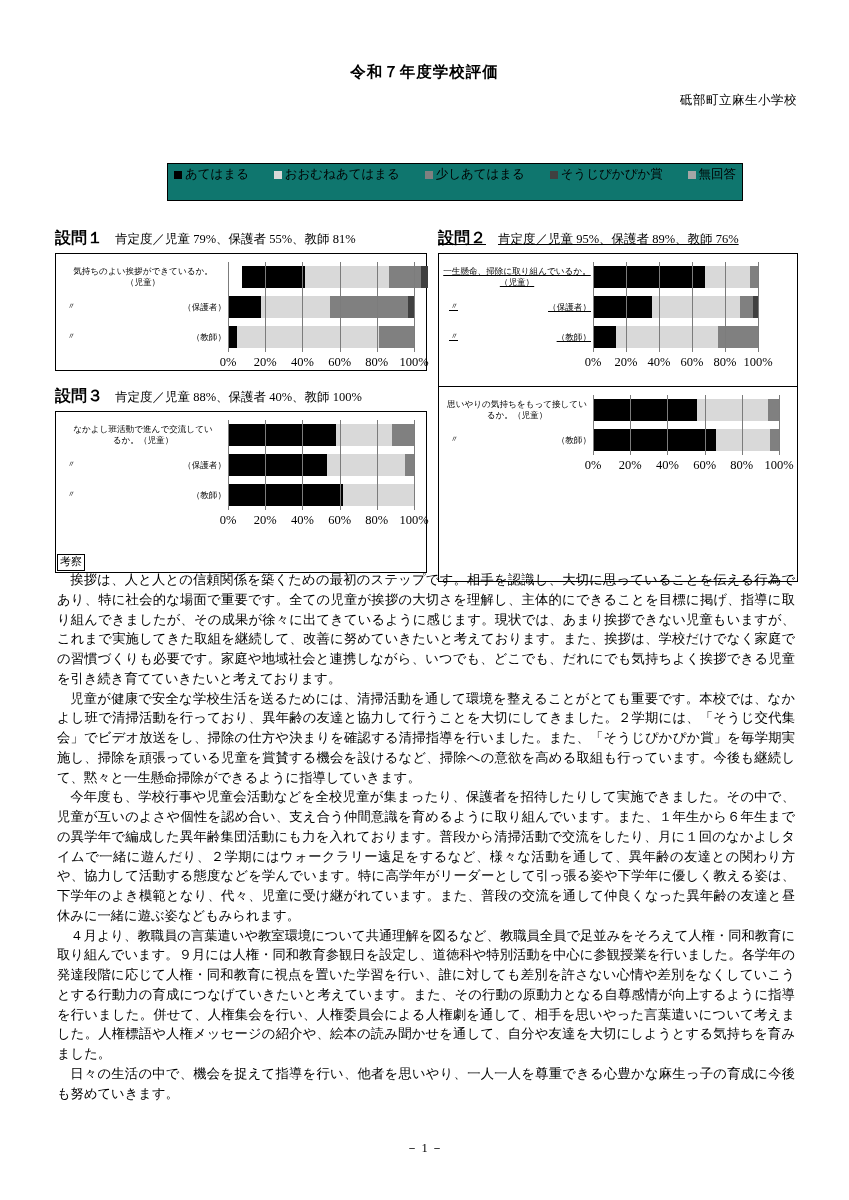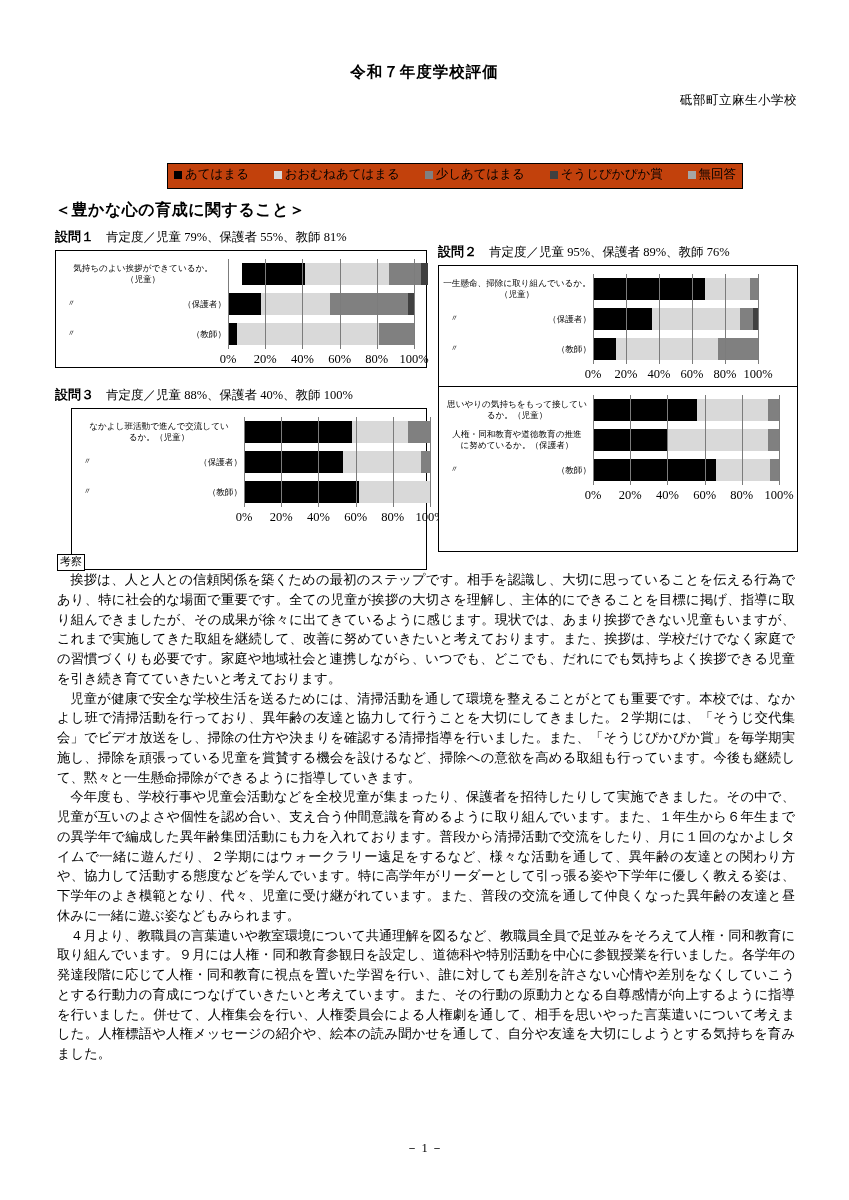--- a/index.html
+++ b/index.html
@@ -42,26 +42,26 @@
   }
   .note-mark{margin-right:14px;}
 
   
   .legend{
     position:absolute;
     left:167px;top:163px;
     width:576px;
     box-sizing:border-box;
     border:1px solid #000;
-    padding:2px 6px 5px 6px;
+    padding:2px 6px 17px 6px;
     display:flex;
     align-items:center;
     justify-content:space-between;
     font-size:12.5px;
-    background:#c2410c;
+    background:#0f766e;
   }
   .legend-item{display:flex;align-items:center;white-space:nowrap;}
   .legend-swatch{
     width:8px;height:8px;
     display:inline-block;
     margin-right:3px;
     flex:0 0 auto;
   }
 
   
@@ -77,21 +77,21 @@
   
   .chart-block{position:absolute;}
   .q-head{
     font-size:12.5px;
     margin-bottom:4px;
     white-space:nowrap;
   }
   .q-label{
     font-family:"DejaVu Sans","Liberation Sans",sans-serif;
     font-weight:bold;
-    font-size:13px;
+    font-size:16px;
     margin-right:12px;
   }
   .chart-frame{
     border:1px solid #000;
     box-sizing:border-box;
     background:#fff;
     position:relative;
   }
 
   .rows{position:relative;}
@@ -209,21 +209,20 @@
       <div class="legend-item">
         <span class="legend-swatch" style="background: rgb(64, 64, 64);"></span>
         <span>そうじぴかぴか賞</span>
       </div>
       <div class="legend-item">
         <span class="legend-swatch" style="background: rgb(166, 166, 166);"></span>
         <span>無回答</span>
       </div>
     </div>
 
-  <div class="section-heading">＜豊かな心の育成に関すること＞</div>
 
   <div id="charts">
       <div class="chart-block" style="left: 55px; top: 228px; width: 372px;">
         <div class="q-head"><span class="q-label">設問１</span><span>肯定度／児童 79%、保護者 55%、教師 81%</span></div>
         <div class="chart-frame" style="height: 118px;">
           <div style="position: relative; padding: 8px 6px 4px 4px;">
             <div class="rows" style="position: relative;">
               <div class="row" style="height: 30px; gap: 14px;">
                 <div class="row-label" style="width: 168px;">
                   <div>気持ちのよい挨拶ができているか。</div>
@@ -278,21 +277,21 @@
               <span class="tick" style="left: 0%;">0%</span>
               <span class="tick" style="left: 20%;">20%</span>
               <span class="tick" style="left: 40%;">40%</span>
               <span class="tick" style="left: 60%;">60%</span>
               <span class="tick" style="left: 80%;">80%</span>
               <span class="tick" style="left: 100%;">100%</span>
             </div>
           </div>
         </div>
       </div>
-      <div class="chart-block" style="left: 438px; top: 243px; width: 360px;">
+      <div class="chart-block" style="left: 438px; top: 228px; width: 360px; text-decoration: underline;">
         <div class="q-head"><span class="q-label">設問２</span><span>肯定度／児童 95%、保護者 89%、教師 76%</span></div>
         <div class="chart-frame" style="height: 142px;">
           <div style="position: relative; padding: 8px 6px 4px 4px;">
             <div class="rows" style="position: relative;">
               <div class="row" style="height: 30px;">
                 <div class="row-label" style="width: 150px;">
                   <div>一生懸命、掃除に取り組んでいるか。</div>
                   <div>（児童）</div>
                 </div>
                 <div class="bar-area">
@@ -345,21 +344,21 @@
               <span class="tick" style="left: 40%;">40%</span>
               <span class="tick" style="left: 60%;">60%</span>
               <span class="tick" style="left: 80%;">80%</span>
               <span class="tick" style="left: 100%;">100%</span>
             </div>
           </div>
         </div>
       </div>
       <div class="chart-block" style="left: 55px; top: 386px; width: 372px;">
         <div class="q-head"><span class="q-label">設問３</span><span>肯定度／児童 88%、保護者 40%、教師 100%</span></div>
-        <div class="chart-frame" style="height: 162px; margin-left: 16px;">
+        <div class="chart-frame" style="height: 162px;">
           <div style="position: relative; padding: 8px 6px 4px 4px;">
             <div class="rows" style="position: relative;">
               <div class="row" style="height: 30px;">
                 <div class="row-label" style="width: 168px;">
                   <div>なかよし班活動で進んで交流してい</div>
                   <div>るか。（児童）</div>
                 </div>
                 <div class="bar-area">
                   <div class="bar" style="width: 186px;">
                     <div class="seg" style="width: 58%; background: rgb(0, 0, 0);"></div>
@@ -407,45 +406,32 @@
               <span class="tick" style="left: 20%;">20%</span>
               <span class="tick" style="left: 40%;">40%</span>
               <span class="tick" style="left: 60%;">60%</span>
               <span class="tick" style="left: 80%;">80%</span>
               <span class="tick" style="left: 100%;">100%</span>
             </div>
           </div>
         </div>
       </div>
       <div class="chart-block" style="left: 438px; top: 386px; width: 360px;">
-        <div class="chart-frame" style="height: 166px;">
+        <div class="chart-frame" style="height: 196px;">
           <div style="position: relative; padding: 8px 6px 4px 4px;">
             <div class="rows" style="position: relative;">
               <div class="row" style="height: 30px;">
                 <div class="row-label" style="width: 150px;">
                   <div>思いやりの気持ちをもって接してい</div>
                   <div>るか。（児童）</div>
                 </div>
                 <div class="bar-area">
                   <div class="bar" style="width: 186px;">
                     <div class="seg" style="width: 56%; background: rgb(0, 0, 0);"></div>
                     <div class="seg" style="width: 38%; background: rgb(217, 217, 217);"></div>
-                    <div class="seg" style="width: 6%; background: rgb(128, 128, 128);"></div>
-                  </div>
-                </div>
-              </div>
-              <div class="row" style="height: 30px;">
-                <div class="row-label" style="width: 150px;">
-                  <div>人権・同和教育や道徳教育の推進</div>
-                  <div>に努めているか。（保護者）</div>
-                </div>
-                <div class="bar-area">
-                  <div class="bar" style="width: 186px;">
-                    <div class="seg" style="width: 40%; background: rgb(0, 0, 0);"></div>
-                    <div class="seg" style="width: 54%; background: rgb(217, 217, 217);"></div>
                     <div class="seg" style="width: 6%; background: rgb(128, 128, 128);"></div>
                   </div>
                 </div>
               </div>
               <div class="row" style="height: 30px;">
                 <div class="row-label split" style="width: 150px;">
                   <span class="ditto">〃</span>
                   <span>（教師）</span>
                 </div>
                 <div class="bar-area">
@@ -477,16 +463,17 @@
         </div>
       </div>
     </div>
 
   <div class="kousatsu-tag">考察</div>
   <div class="body-text" id="bodyText">
       <p>挨拶は、人と人との信頼関係を築くための最初のステップです。相手を認識し、大切に思っていることを伝える行為であり、特に社会的な場面で重要です。全ての児童が挨拶の大切さを理解し、主体的にできることを目標に掲げ、指導に取り組んできましたが、その成果が徐々に出てきているように感じます。現状では、あまり挨拶できない児童もいますが、これまで実施してきた取組を継続して、改善に努めていきたいと考えております。また、挨拶は、学校だけでなく家庭での習慣づくりも必要です。家庭や地域社会と連携しながら、いつでも、どこでも、だれにでも気持ちよく挨拶できる児童を引き続き育てていきたいと考えております。</p>
       <p>児童が健康で安全な学校生活を送るためには、清掃活動を通して環境を整えることがとても重要です。本校では、なかよし班で清掃活動を行っており、異年齢の友達と協力して行うことを大切にしてきました。２学期には、「そうじ交代集会」でビデオ放送をし、掃除の仕方や決まりを確認する清掃指導を行いました。また、「そうじぴかぴか賞」を毎学期実施し、掃除を頑張っている児童を賞賛する機会を設けるなど、掃除への意欲を高める取組も行っています。今後も継続して、黙々と一生懸命掃除ができるように指導していきます。</p>
       <p>今年度も、学校行事や児童会活動などを全校児童が集まったり、保護者を招待したりして実施できました。その中で、児童が互いのよさや個性を認め合い、支え合う仲間意識を育めるように取り組んでいます。また、１年生から６年生までの異学年で編成した異年齢集団活動にも力を入れております。普段から清掃活動で交流をしたり、月に１回のなかよしタイムで一緒に遊んだり、２学期にはウォークラリー遠足をするなど、様々な活動を通して、異年齢の友達との関わり方や、協力して活動する態度などを学んでいます。特に高学年がリーダーとして引っ張る姿や下学年に優しく教える姿は、下学年のよき模範となり、代々、児童に受け継がれています。また、普段の交流を通して仲良くなった異年齢の友達と昼休みに一緒に遊ぶ姿などもみられます。</p>
       <p>４月より、教職員の言葉遣いや教室環境について共通理解を図るなど、教職員全員で足並みをそろえて人権・同和教育に取り組んでいます。９月には人権・同和教育参観日を設定し、道徳科や特別活動を中心に参観授業を行いました。各学年の発達段階に応じて人権・同和教育に視点を置いた学習を行い、誰に対しても差別を許さない心情や差別をなくしていこうとする行動力の育成につなげていきたいと考えています。また、その行動の原動力となる自尊感情が向上するように指導を行いました。併せて、人権集会を行い、人権委員会による人権劇を通して、相手を思いやった言葉遣いについて考えました。人権標語や人権メッセージの紹介や、絵本の読み聞かせを通して、自分や友達を大切にしようとする気持ちを育みました。</p>
+      <p>日々の生活の中で、機会を捉えて指導を行い、他者を思いやり、一人一人を尊重できる心豊かな麻生っ子の育成に今後も努めていきます。</p>
     </div>
 
   <div class="page-number">－ 1 －</div>
 </div>
 
 </body></html>

